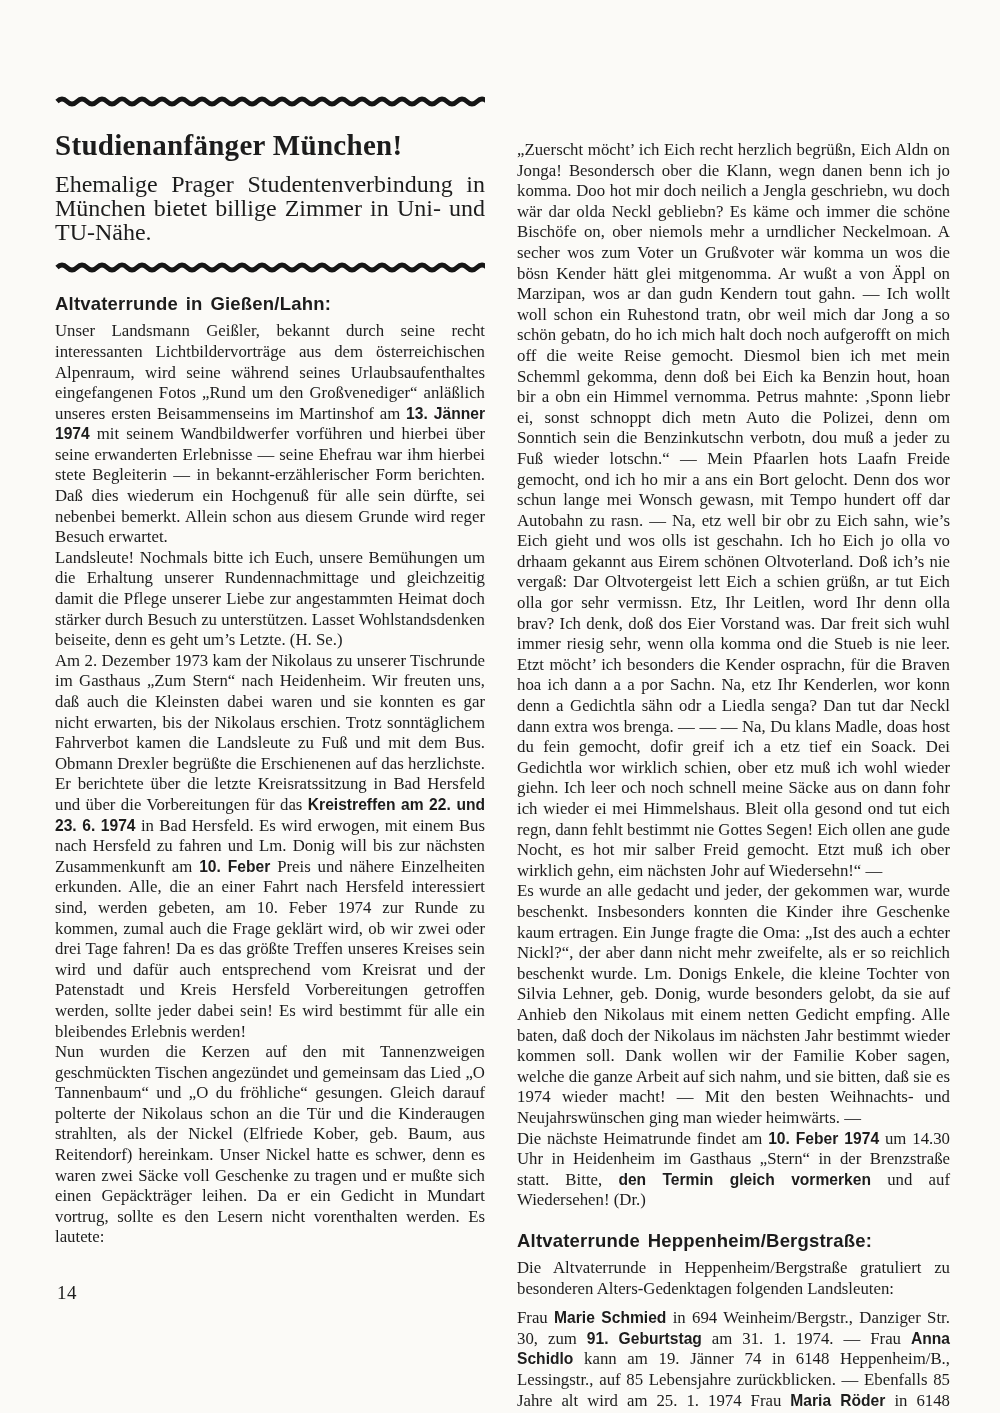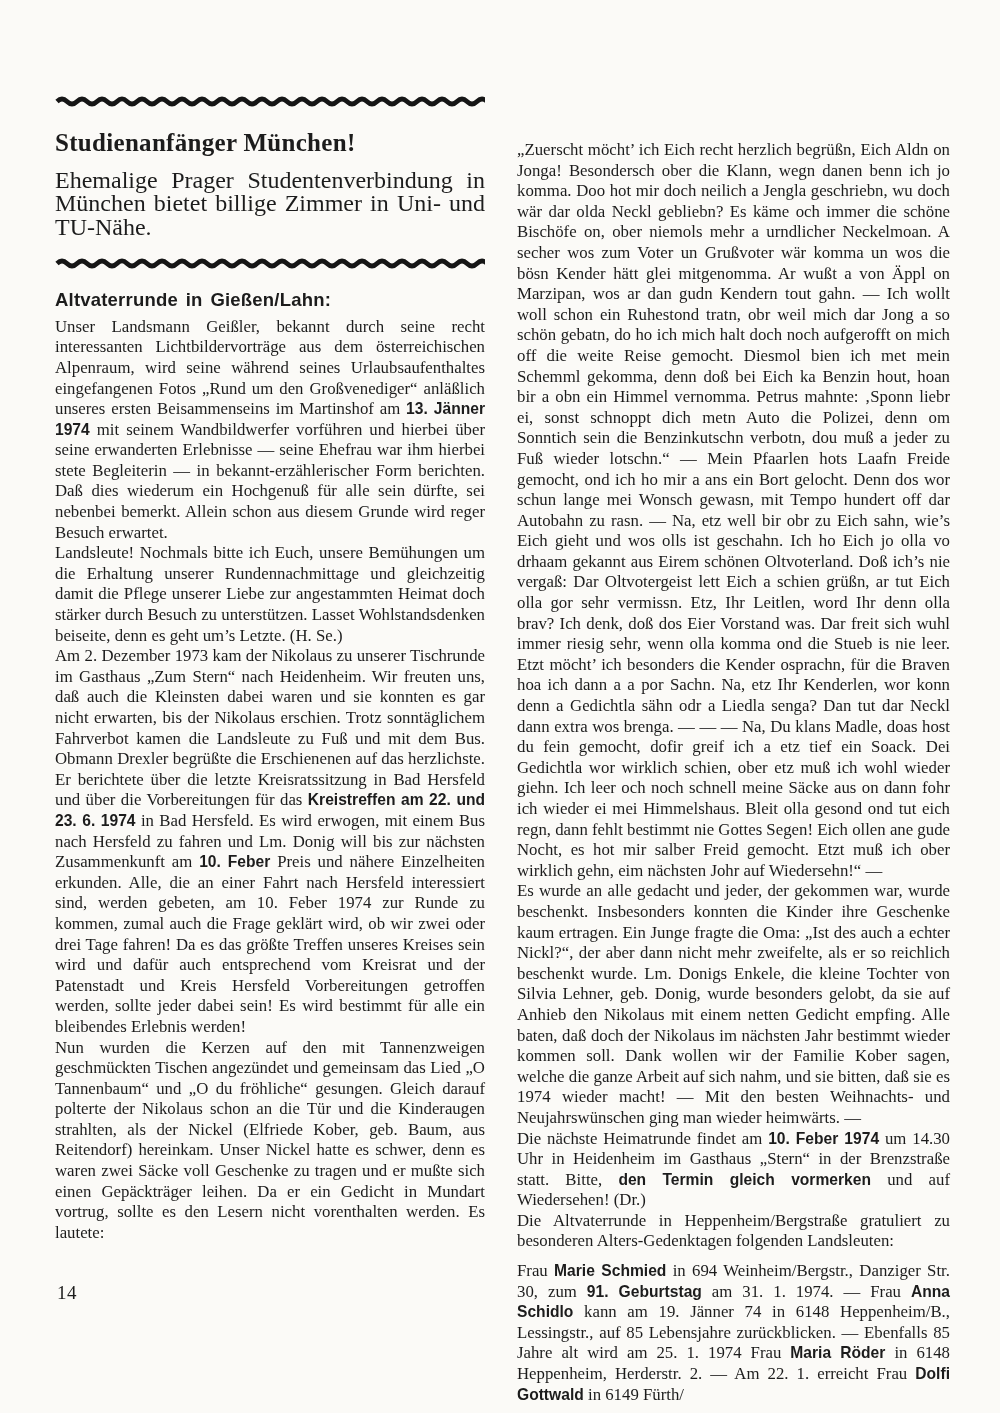--- a/index.html
+++ b/index.html
@@ -12,21 +12,21 @@
     font-family:"Liberation Serif","DejaVu Serif",serif;
     overflow:hidden;
   }
   .col{position:absolute;}
   .col-left{left:55px;top:95px;width:430px;}
   .col-right{left:517px;top:97px;width:433px;margin-top:43px;}
   .wavy{display:block;}
   .wavy.second{margin-top:17px;}
   .ad-title{
     margin:21px 0 0;
-    font-size:25px;line-height:1.15;font-weight:700;letter-spacing:.3px;
+    font-size:29px;line-height:1.15;font-weight:700;letter-spacing:.3px;
   }
   .ad-p{
     margin:11px 0 0;
     font-size:24px;line-height:23.6px;
     text-align:justify;text-align-last:left;
   }
   .ad-p + .ad-p{margin-top:15px;}
   .sec-head{
     font-family:"Liberation Sans","DejaVu Sans",sans-serif;
     font-weight:700;font-size:18.5px;line-height:1.2;
@@ -75,20 +75,21 @@
     <p class="bodytext">Nun wurden die Kerzen auf den mit Tannenzweigen geschmückten Tischen angezündet und gemeinsam das Lied „O Tannenbaum“ und „O du fröhliche“ gesungen. Gleich darauf polterte der Nikolaus schon an die Tür und die Kinderaugen strahlten, als der Nickel (Elfriede Kober, geb. Baum, aus Reitendorf) hereinkam. Unser Nickel hatte es schwer, denn es waren zwei Säcke voll Geschenke zu tragen und er mußte sich einen Gepäckträger leihen. Da er ein Gedicht in Mundart vortrug, sollte es den Lesern nicht vorenthalten werden. Es lautete:</p>
 
   </div>
 
   <div class="col col-right">
 
     <p class="bodytext">„Zuerscht möcht’ ich Eich recht herzlich begrüßn, Eich Aldn on Jonga! Besondersch ober die Klann, wegn danen benn ich jo komma. Doo hot mir doch neilich a Jengla geschriebn, wu doch wär dar olda Neckl gebliebn? Es käme och immer die schöne Bischöfe on, ober niemols mehr a urndlicher Neckelmoan. A secher wos zum Voter un Grußvoter wär komma un wos die bösn Kender hätt glei mitgenomma. Ar wußt a von Äppl on Marzipan, wos ar dan gudn Kendern tout gahn. — Ich wollt woll schon ein Ruhestond tratn, obr weil mich dar Jong a so schön gebatn, do ho ich mich halt doch noch aufgerofft on mich off die weite Reise gemocht. Diesmol bien ich met mein Schemml gekomma, denn doß bei Eich ka Benzin hout, hoan bir a obn ein Himmel vernomma. Petrus mahnte: ‚Sponn liebr ei, sonst schnoppt dich metn Auto die Polizei, denn om Sonntich sein die Benzinkutschn verbotn, dou muß a jeder zu Fuß wieder lotschn.“ — Mein Pfaarlen hots Laafn Freide gemocht, ond ich ho mir a ans ein Bort gelocht. Denn dos wor schun lange mei Wonsch gewasn, mit Tempo hundert off dar Autobahn zu rasn. — Na, etz well bir obr zu Eich sahn, wie’s Eich gieht und wos olls ist geschahn. Ich ho Eich jo olla vo drhaam gekannt aus Eirem schönen Oltvoterland. Doß ich’s nie vergaß: Dar Oltvotergeist lett Eich a schien grüßn, ar tut Eich olla gor sehr vermissn. Etz, Ihr Leitlen, word Ihr denn olla brav? Ich denk, doß dos Eier Vorstand was. Dar freit sich wuhl immer riesig sehr, wenn olla komma ond die Stueb is nie leer. Etzt möcht’ ich besonders die Kender osprachn, für die Braven hoa ich dann a a por Sachn. Na, etz Ihr Kenderlen, wor konn denn a Gedichtla sähn odr a Liedla senga? Dan tut dar Neckl dann extra wos brenga. — — — Na, Du klans Madle, doas host du fein gemocht, dofir greif ich a etz tief ein Soack. Dei Gedichtla wor wirklich schien, ober etz muß ich wohl wieder giehn. Ich leer och noch schnell meine Säcke aus on dann fohr ich wieder ei mei Himmelshaus. Bleit olla gesond ond tut eich regn, dann fehlt bestimmt nie Gottes Segen! Eich ollen ane gude Nocht, es hot mir salber Freid gemocht. Etzt muß ich ober wirklich gehn, eim nächsten Johr auf Wiedersehn!“ —</p>
     <p class="bodytext">Es wurde an alle gedacht und jeder, der gekommen war, wurde beschenkt. Insbesonders konnten die Kinder ihre Geschenke kaum ertragen. Ein Junge fragte die Oma: „Ist des auch a echter Nickl?“, der aber dann nicht mehr zweifelte, als er so reichlich beschenkt wurde. Lm. Donigs Enkele, die kleine Tochter von Silvia Lehner, geb. Donig, wurde besonders gelobt, da sie auf Anhieb den Nikolaus mit einem netten Gedicht empfing. Alle baten, daß doch der Nikolaus im nächsten Jahr bestimmt wieder kommen soll. Dank wollen wir der Familie Kober sagen, welche die ganze Arbeit auf sich nahm, und sie bitten, daß sie es 1974 wieder macht! — Mit den besten Weihnachts- und Neujahrswünschen ging man wieder heimwärts. —</p>
     <p class="bodytext">Die nächste Heimatrunde findet am <b>10. Feber 1974</b> um 14.30 Uhr in Heidenheim im Gasthaus „Stern“ in der Brenzstraße statt. Bitte, <b>den Termin gleich vormerken</b> und auf Wiedersehen! (Dr.)</p>
 
+    <h2 class="sec-head">Altvaterrunde Heppenheim/Bergstraße:</h2>
     <p class="bodytext">Die Altvaterrunde in Heppenheim/Bergstraße gratuliert zu besonderen Alters-Gedenktagen folgenden Landsleuten:</p>
     <p class="bodytext gap-top">Frau <b>Marie Schmied</b> in 694 Weinheim/Bergstr., Danziger Str. 30, zum <b>91. Geburtstag</b> am 31. 1. 1974. — Frau <b>Anna Schidlo</b> kann am 19. Jänner 74 in 6148 Heppenheim/B., Lessingstr., auf 85 Lebensjahre zurückblicken. — Ebenfalls 85 Jahre alt wird am 25. 1. 1974 Frau <b>Maria Röder</b> in 6148 Heppenheim, Herderstr. 2. — Am 22. 1. erreicht Frau <b>Dolfi Gottwald</b> in 6149 Fürth/</p>
 
   </div>
 
   <div class="page-number">14</div>
 
 </div>
 
 </body></html>

